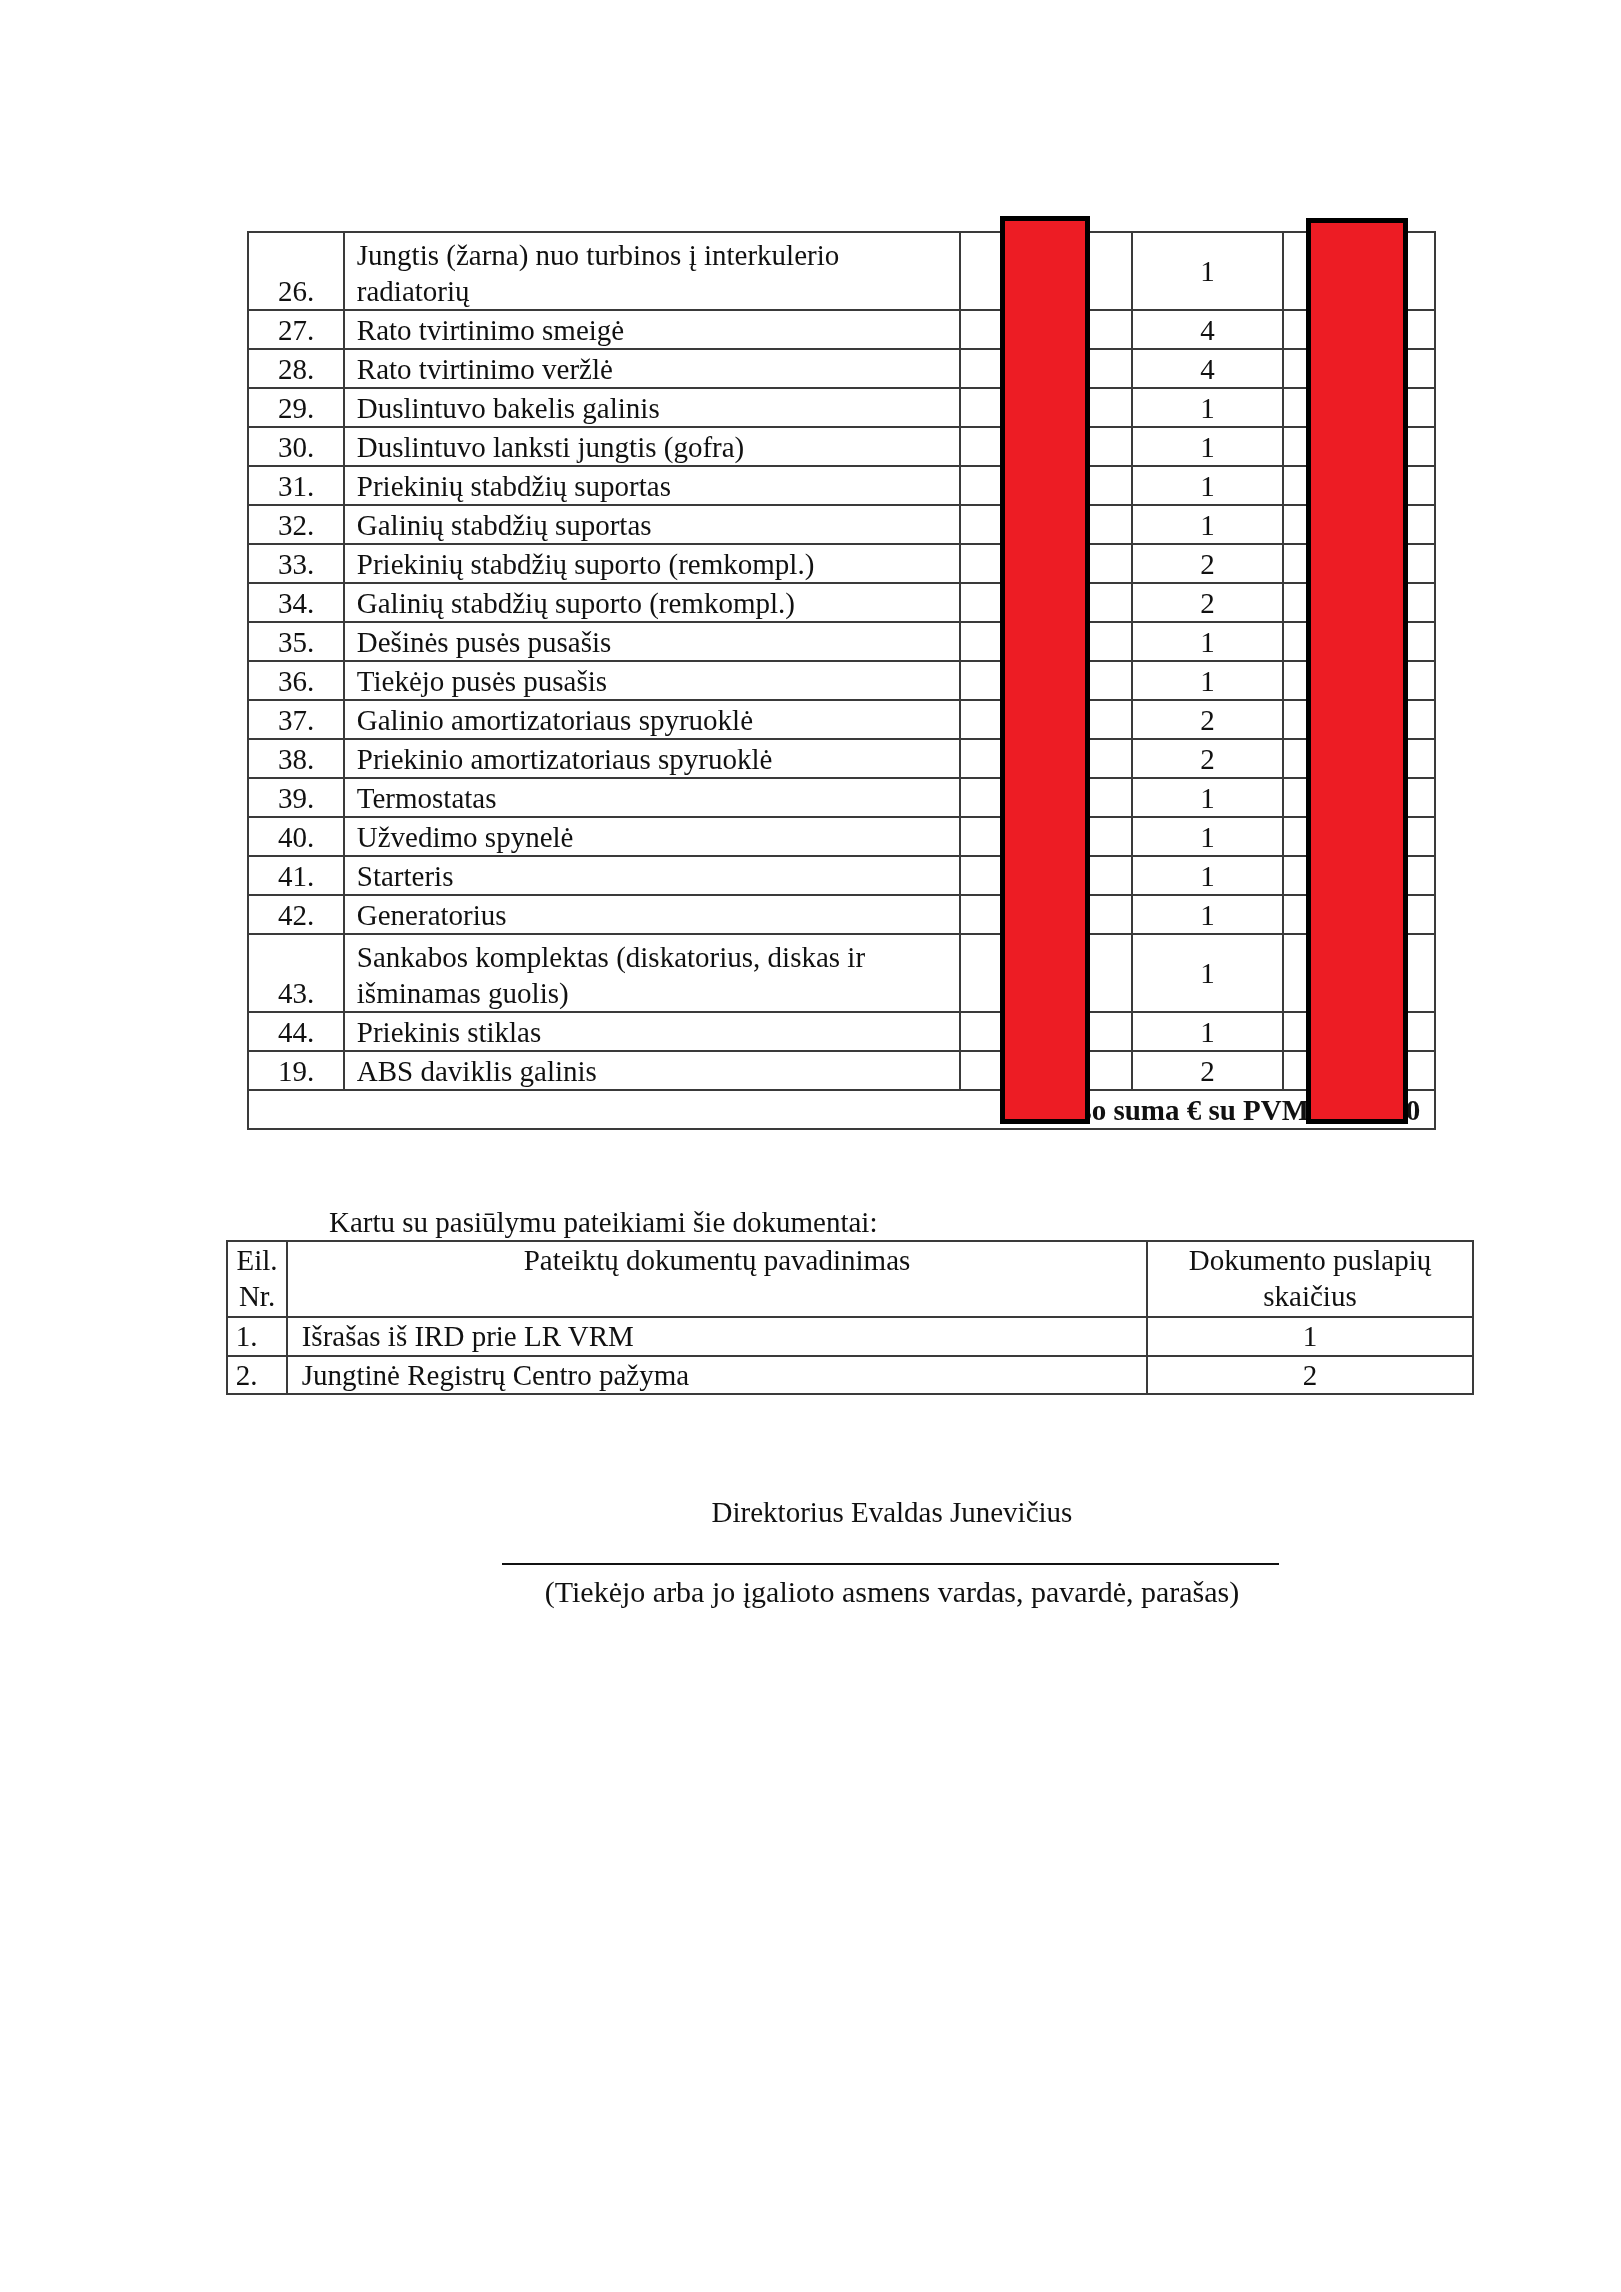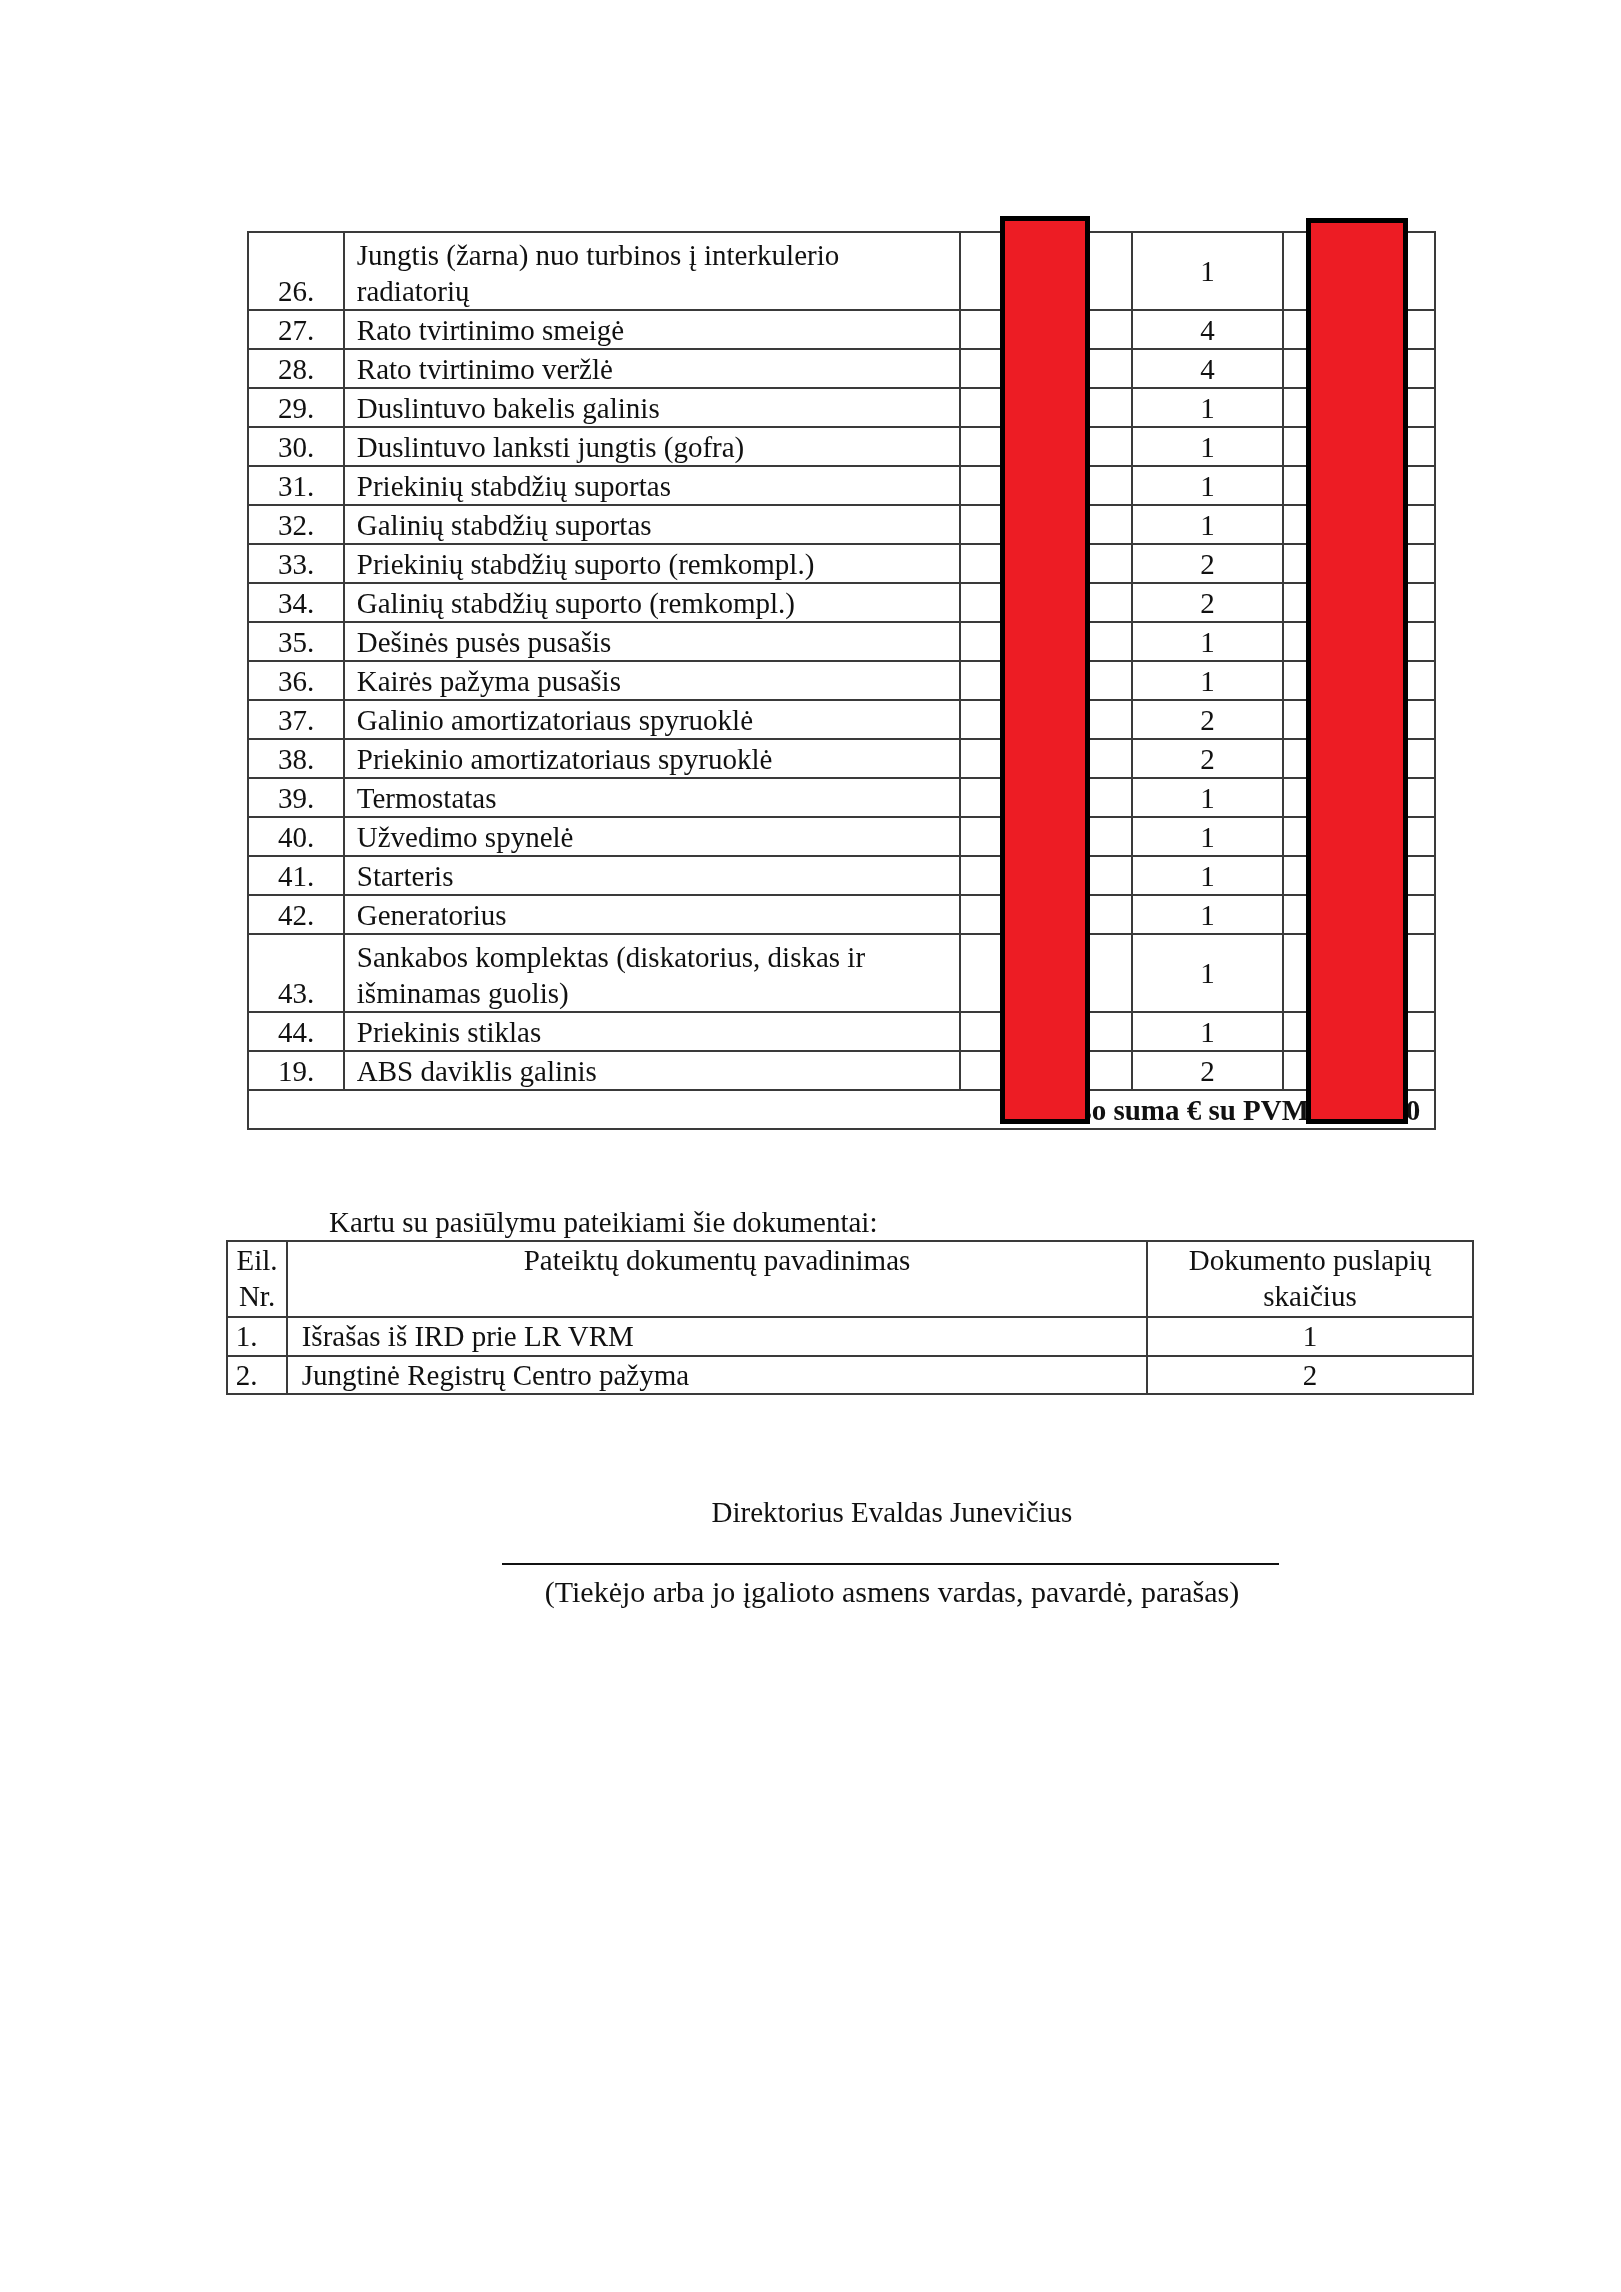--- a/index.html
+++ b/index.html
@@ -105,21 +105,21 @@
       </tr>
     <tr>
         <td class="num">35.</td>
         <td class="name">Dešinės pusės pusašis</td>
         <td></td>
         <td class="qty">1</td>
         <td></td>
       </tr>
     <tr>
         <td class="num">36.</td>
-        <td class="name">Kairės pažyma pusašis</td>
+        <td class="name">Tiekėjo pusės pusašis</td>
         <td></td>
         <td class="qty">1</td>
         <td></td>
       </tr>
     <tr>
         <td class="num">37.</td>
         <td class="name">Galinio amortizatoriaus spyruoklė</td>
         <td></td>
         <td class="qty">2</td>
         <td></td>

